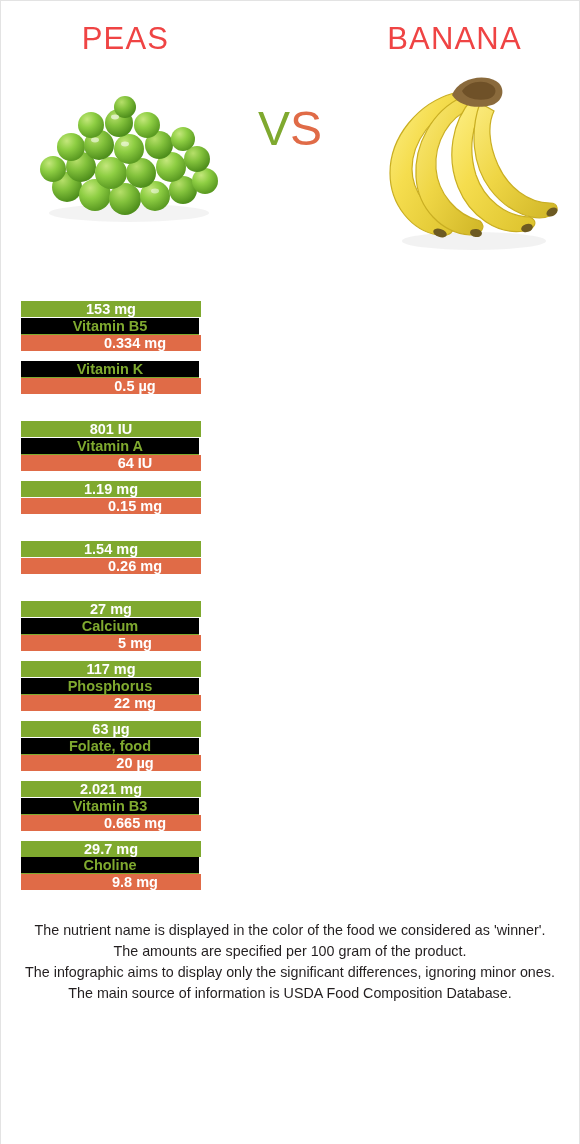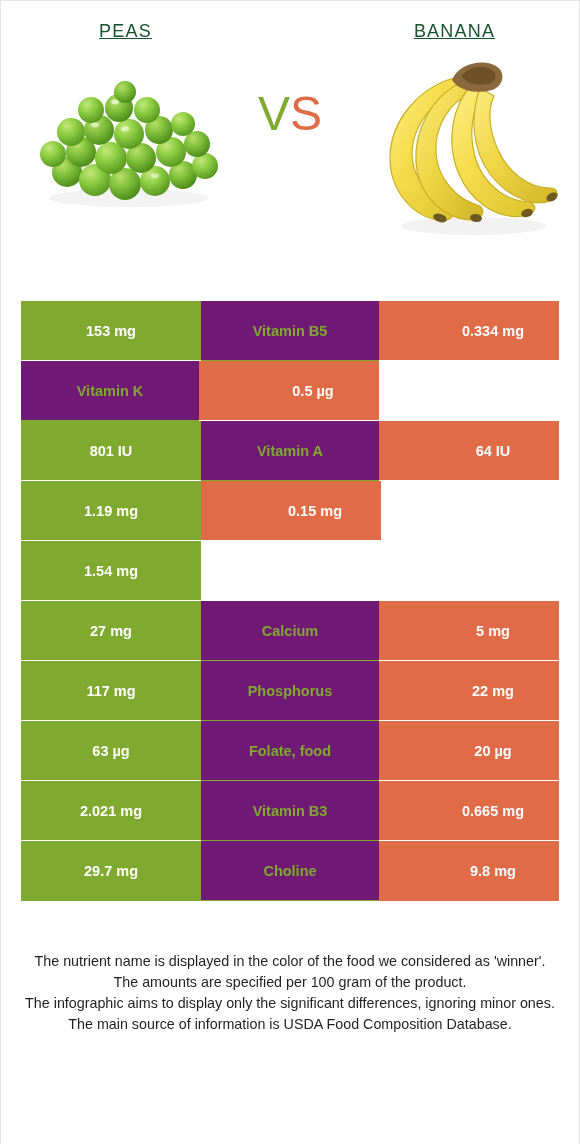--- a/index.html
+++ b/index.html
@@ -30,27 +30,26 @@
     position: relative;
     height: 300px;
   }
   .titles {
     display: flex;
     padding-top: 20px;
   }
   .title {
     flex: 1;
     text-align: center;
-    font-size: 18px;
+    font-size: 31px;
     letter-spacing: 1.2px;
-    color: #14532d;
+    color: #ef4444;
     font-weight: 300;
     text-transform: uppercase;
     font-family: "Liberation Sans", sans-serif;
-    text-decoration: underline;
   }
   .title-left { padding-right: 50px; }
   .title-right { padding-left: 30px; }
 
   .imgs {
     position: relative;
     height: 215px;
   }
   .food-img {
     position: absolute;
@@ -74,56 +73,57 @@
 
   
   .table {
     margin: 0 20px;
     width: 538px;
     box-sizing: border-box;
   }
   .row {
     display: flex;
     height: 60px;
+    flex-direction: column;
   }
   .cell {
     display: flex;
     align-items: center;
     justify-content: center;
     font-size: 14.5px;
     box-sizing: border-box;
   }
   .cell-left {
     width: 180px;
     background: #7FA92F;
     color: #ffffff;
     border-bottom: 1px solid #ffffff;
     font-weight: 600;
   }
   .cell-mid {
     width: 178px;
-    background: #701a75;
+    background: #000000;
     color: #7FA92F;
     border-bottom: 1px solid #7FA92F;
     font-weight: 600;
   }
   .cell-right {
     width: 180px;
     background: #E06B47;
     color: #ffffff;
     border-bottom: 1px solid #ffffff;
     font-weight: 600;
     padding-left: 48px;
   }
   .row:last-child .cell-left,
   .row:last-child .cell-right { border-bottom: none; }
 
   
   .footer {
-    margin-top: 50px;
+    margin-top: 19px;
     padding: 0 22px;
     text-align: center;
     font-size: 14.3px;
     line-height: 21px;
     color: #231f20;
     font-family: "Liberation Sans", sans-serif;
   }
   .footer div { white-space: normal; }
 </style>
 </head>
@@ -243,20 +243,21 @@
       <div class="cell cell-right">64 IU</div>
     </div>
 
     <div class="row">
       <div class="cell cell-left">1.19 mg</div>
       <div class="cell cell-right">0.15 mg</div>
     </div>
 
     <div class="row">
       <div class="cell cell-left">1.54 mg</div>
+      <div class="cell cell-right">0.26 mg</div>
     </div>
 
     <div class="row">
       <div class="cell cell-left">27 mg</div>
       <div class="cell cell-mid">Calcium</div>
       <div class="cell cell-right">5 mg</div>
     </div>
 
     <div class="row">
       <div class="cell cell-left">117 mg</div>

